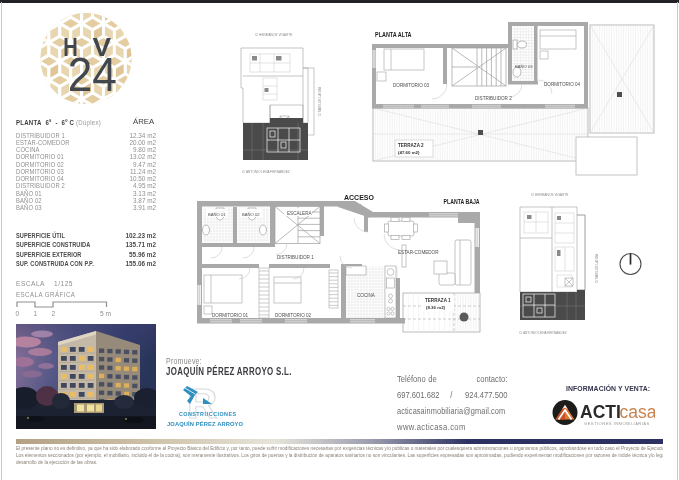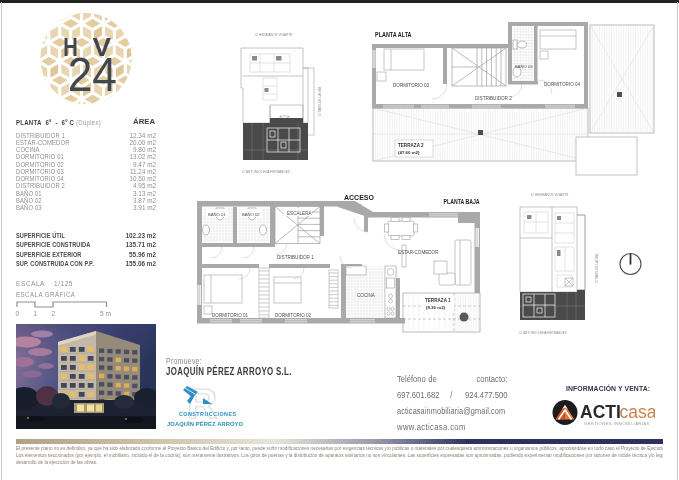--- a/index.html
+++ b/index.html
@@ -219,21 +219,21 @@
 <polygon points="130.9,126.0 120.0,132.3 120.0,144.9 130.9,138.6" fill="#dfc597" stroke="#ffffff" stroke-width="3.0"></polygon>
   </g>
 
   <text x="25.3" y="45.4" font-family="Liberation Sans, sans-serif" font-size="26" font-weight="bold" fill="#41474c" textLength="14.5" lengthAdjust="spacingAndGlyphs">H</text>
   <text x="54.6" y="45.4" font-family="Liberation Sans, sans-serif" font-size="26" font-weight="bold" fill="#41474c" textLength="18.6" lengthAdjust="spacingAndGlyphs">V</text>
 
   <text x="29.7" y="79.5" font-family="Liberation Sans, sans-serif" font-size="48" font-weight="400" fill="#41474c" textLength="49.2" lengthAdjust="spacingAndGlyphs">24</text>
 </svg>
 
 <div class="abs" style="left:16px;top:117.5px;font-size:7.8px;font-weight:bold;color:#3e3e3e;letter-spacing:0.3px;transform:scaleX(0.78);transform-origin:left top;">PLANTA&nbsp; 6ª &nbsp;-&nbsp; 6º C <span style="font-weight:normal;color:#9a9a9a;">(Dúplex)</span></div>
-<div class="abs" style="left:133px;top:117px;font-size:7.8px;font-weight:bold;color:#3e3e3e;">ÁREA</div>
+<div class="abs" style="left:133px;top:117px;font-size:7.8px;font-weight:normal;color:#3e3e3e;">ÁREA</div>
 
 <div class="lbl" style="top:130.5px;">DISTRIBUIDOR 1</div>
 <div class="val" style="top:130.5px;">12.34 m2</div>
 
 <div class="lbl" style="top:137.8px;">ESTAR-COMEDOR</div>
 <div class="val" style="top:137.8px;">20.00 m2</div>
 
 <div class="lbl" style="top:145.0px;">COCINA</div>
 <div class="val" style="top:145.0px;">9.80 m2</div>
 

